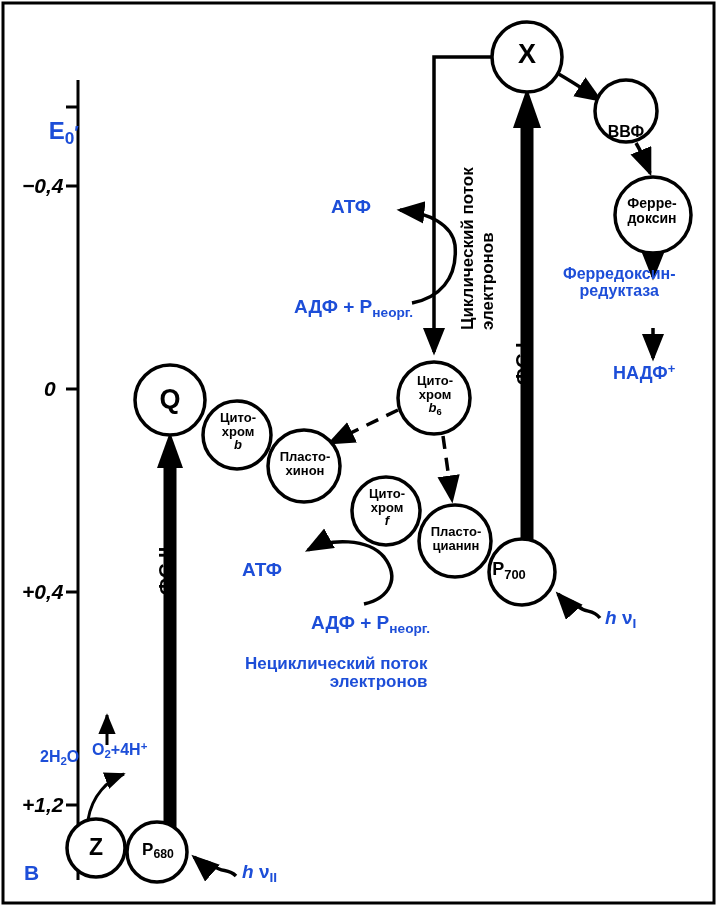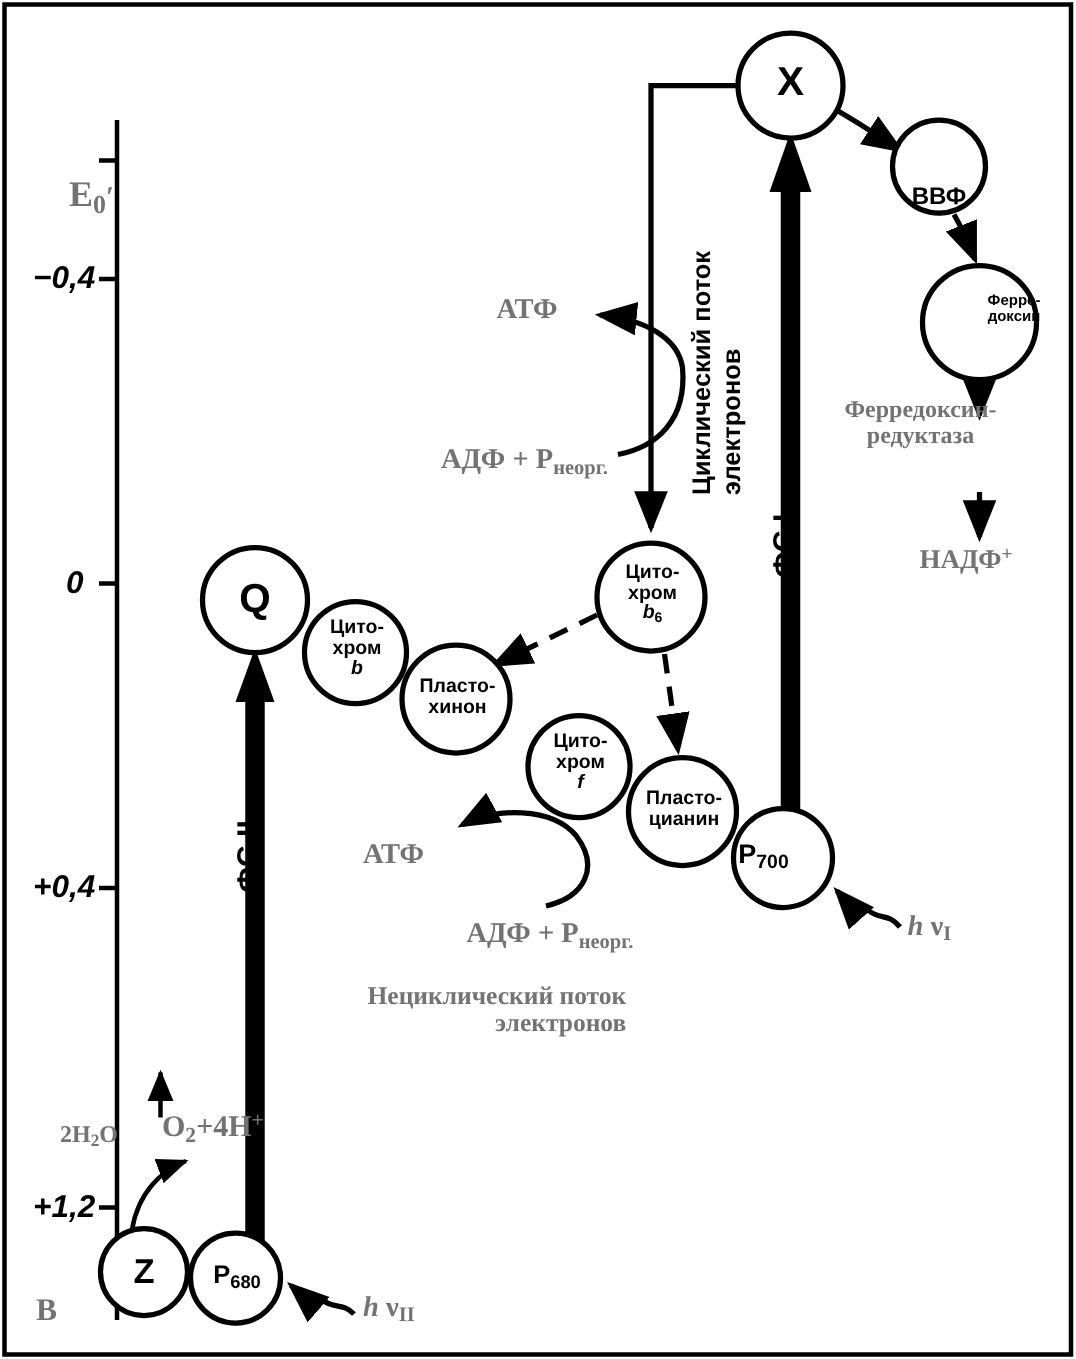--- a/index.html
+++ b/index.html
@@ -17,23 +17,23 @@
     overflow: hidden;
   }
   #svg-layer {
     position: absolute;
     left: 0; top: 0;
     width: 717px;
     height: 906px;
   }
   .lbl {
     position: absolute;
-    font-family: Liberation Serif, serif;
+    font-family: Liberation Sans, sans-serif;
     font-weight: bold;
-    color: #737373;
+    color: #1d4ed8;
     line-height: 1.08;
     white-space: pre;
   }
   .node-lbl {
     position: absolute;
     text-align: center;
     font-weight: bold;
     line-height: 1.05;
     white-space: pre;
     color: #000;
@@ -135,21 +135,21 @@
   <div class="axis-tick" style="left:22px; top:174px;">−0,4</div>
   <div class="axis-tick" style="left:44px; top:377px;">0</div>
   <div class="axis-tick" style="left:22px; top:580px;text-align:center;">+0,4</div>
   <div class="axis-tick" style="left:22px; top:793px;">+1,2</div>
   <div class="lbl" style="left:24px; top:862px; font-size:21px;">B</div>
 
   <div class="node-lbl" style="left:497px; top:40px; width:60px; font-size:27px;">X</div>
 
   <div class="node-lbl" style="left:591px; top:100px; width:70px; font-size:16px;margin-top:24px;">ВВФ</div>
 
-  <div class="node-lbl" style="left:636px; top:196px; width:80px; font-size:10px;">Ферре-<br>доксин</div>
+  <div class="node-lbl" style="left:612px; top:196px; width:80px; font-size:14px;">Ферре-<br>доксин</div>
 
   <div class="node-lbl" style="left:142px; top:385px; width:56px; font-size:27px;">Q</div>
 
   <div class="node-lbl" style="left:203px; top:411px; width:70px; font-size:13px;">Цито-<br>хром<br><span class="ital">b</span></div>
 
   <div class="node-lbl" style="left:266px; top:450px; width:78px; font-size:13px;">Пласто-<br>хинон</div>
 
   <div class="node-lbl" style="left:353px; top:487px; width:68px; font-size:13px;">Цито-<br>хром<br><span class="ital">f</span></div>
 
   <div class="node-lbl" style="left:417px; top:525px; width:78px; font-size:13px;">Пласто-<br>цианин</div>
@@ -177,19 +177,19 @@
   <div class="lbl" style="left:613px; top:362px; font-size:18px;">НАДФ<sup>+</sup></div>
 
   <div class="lbl" style="left:242px; top:560px; font-size:19px;">АТФ</div>
 
   <div class="lbl" style="left:311px; top:613px; font-size:19px;">АДФ + Р<sub>неорг.</sub></div>
 
   <div class="lbl" style="left:245px; top:655px; font-size:17px; text-align:right;">Нециклический поток<br>электронов</div>
 
   <div class="lbl" style="left:40px; top:748px; font-size:16px;">2H<sub>2</sub>O</div>
 
-  <div class="lbl" style="left:92px; top:740px; font-size:20px;margin-left:16px;">O<sub>2</sub>+4H<sup>+</sup></div>
+  <div class="lbl" style="left:92px; top:740px; font-size:16px;">O<sub>2</sub>+4H<sup>+</sup></div>
 
   <div class="lbl" style="left:605px; top:608px; font-size:19px;"><span class="ital">h</span> ν<sub>I</sub></div>
 
   <div class="lbl" style="left:242px; top:862px; font-size:19px;"><span class="ital">h</span> ν<sub>II</sub></div>
 
 </div>
 
 </body></html>

